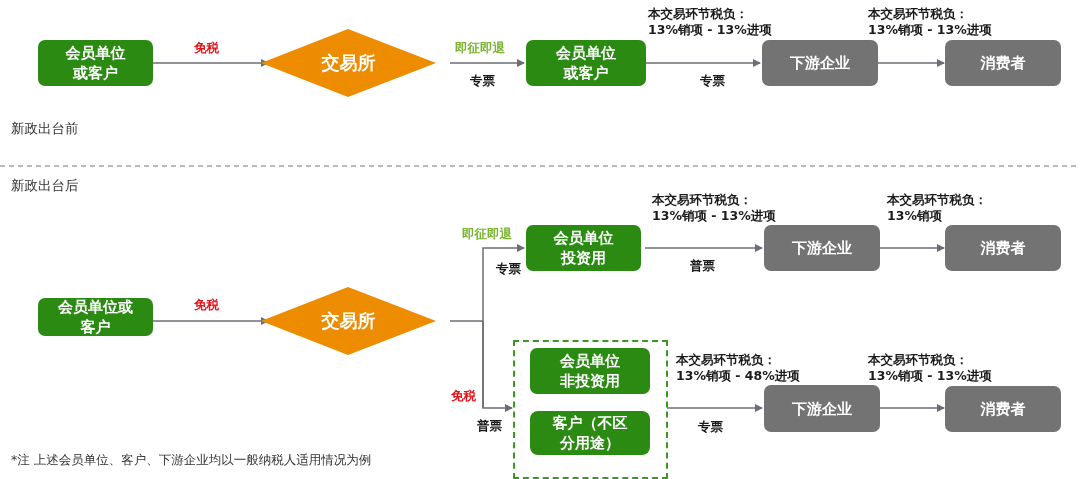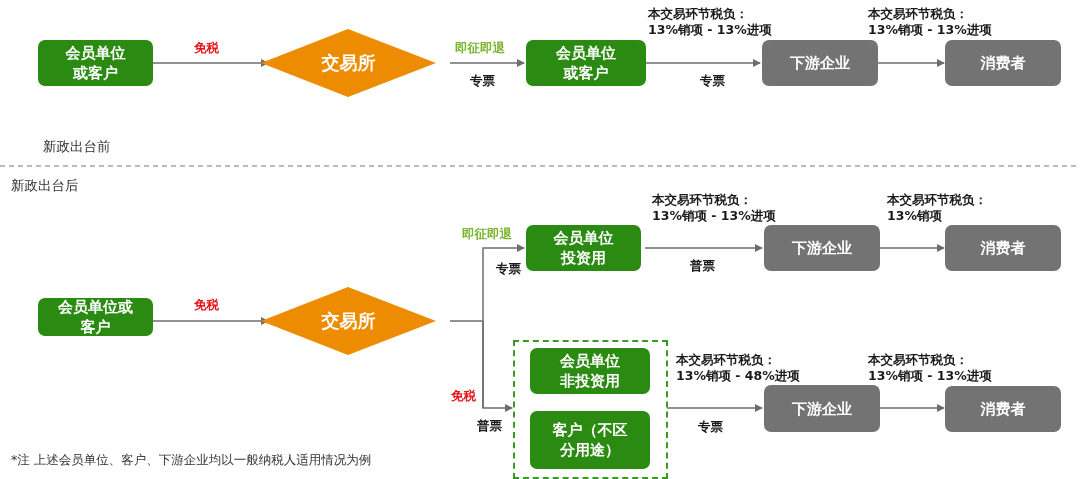--- a/index.html
+++ b/index.html
@@ -67,21 +67,21 @@
   <div>13%销项 - 13%进项</div>
 </div>
 <div class="lbl black" style="left:700px;top:73px;">专票</div>
 <div class="node blue" style="left:762px;top:40px;width:116px;height:46px;">下游企业</div>
 <div class="tax" style="left:868px;top:6px;">
   <div>本交易环节税负：</div>
   <div>13%销项 - 13%进项</div>
 </div>
 <div class="node blue" style="left:945px;top:40px;width:116px;height:46px;">消费者</div>
 
-<div class="section" style="left:11px;top:138px;margin-left:32px;">新政出台前</div>
+<div class="section" style="left:11px;top:120px;">新政出台前</div>
 <div class="section" style="left:11px;top:177px;">新政出台后</div>
 
 <div class="node green" style="left:38px;top:298px;width:115px;height:38px;">会员单位或
 客户</div>
 <div class="lbl red" style="left:194px;top:297px;">免税</div>
 <div class="diamond-label" style="left:261px;top:287px;width:175px;height:68px;">交易所</div>
 
 <div class="lbl lgreen" style="left:462px;top:226px;">即征即退</div>
 <div class="lbl black" style="left:496px;top:261px;">专票</div>
 <div class="node green" style="left:526px;top:225px;width:115px;height:46px;">会员单位
@@ -96,21 +96,21 @@
   <div>本交易环节税负：</div>
   <div>13%销项</div>
 </div>
 <div class="node blue" style="left:945px;top:225px;width:116px;height:46px;">消费者</div>
 
 <div class="lbl red" style="left:451px;top:388px;">免税</div>
 <div class="lbl black" style="left:477px;top:418px;">普票</div>
 <div class="dashbox" style="left:513px;top:340px;width:155px;height:139px;"></div>
 <div class="node green" style="left:530px;top:348px;width:120px;height:46px;">会员单位
 非投资用</div>
-<div class="node green" style="left:530px;top:411px;width:120px;height:58px;">客户（不区
+<div class="node green" style="left:530px;top:411px;width:120px;height:44px;border-radius:8px;">客户（不区
 分用途）</div>
 <div class="tax" style="left:676px;top:352px;">
   <div>本交易环节税负：</div>
   <div>13%销项 - 48%进项</div>
 </div>
 <div class="lbl black" style="left:698px;top:419px;">专票</div>
 <div class="node blue" style="left:764px;top:385px;width:116px;height:47px;">下游企业</div>
 <div class="tax" style="left:868px;top:352px;">
   <div>本交易环节税负：</div>
   <div>13%销项 - 13%进项</div>

